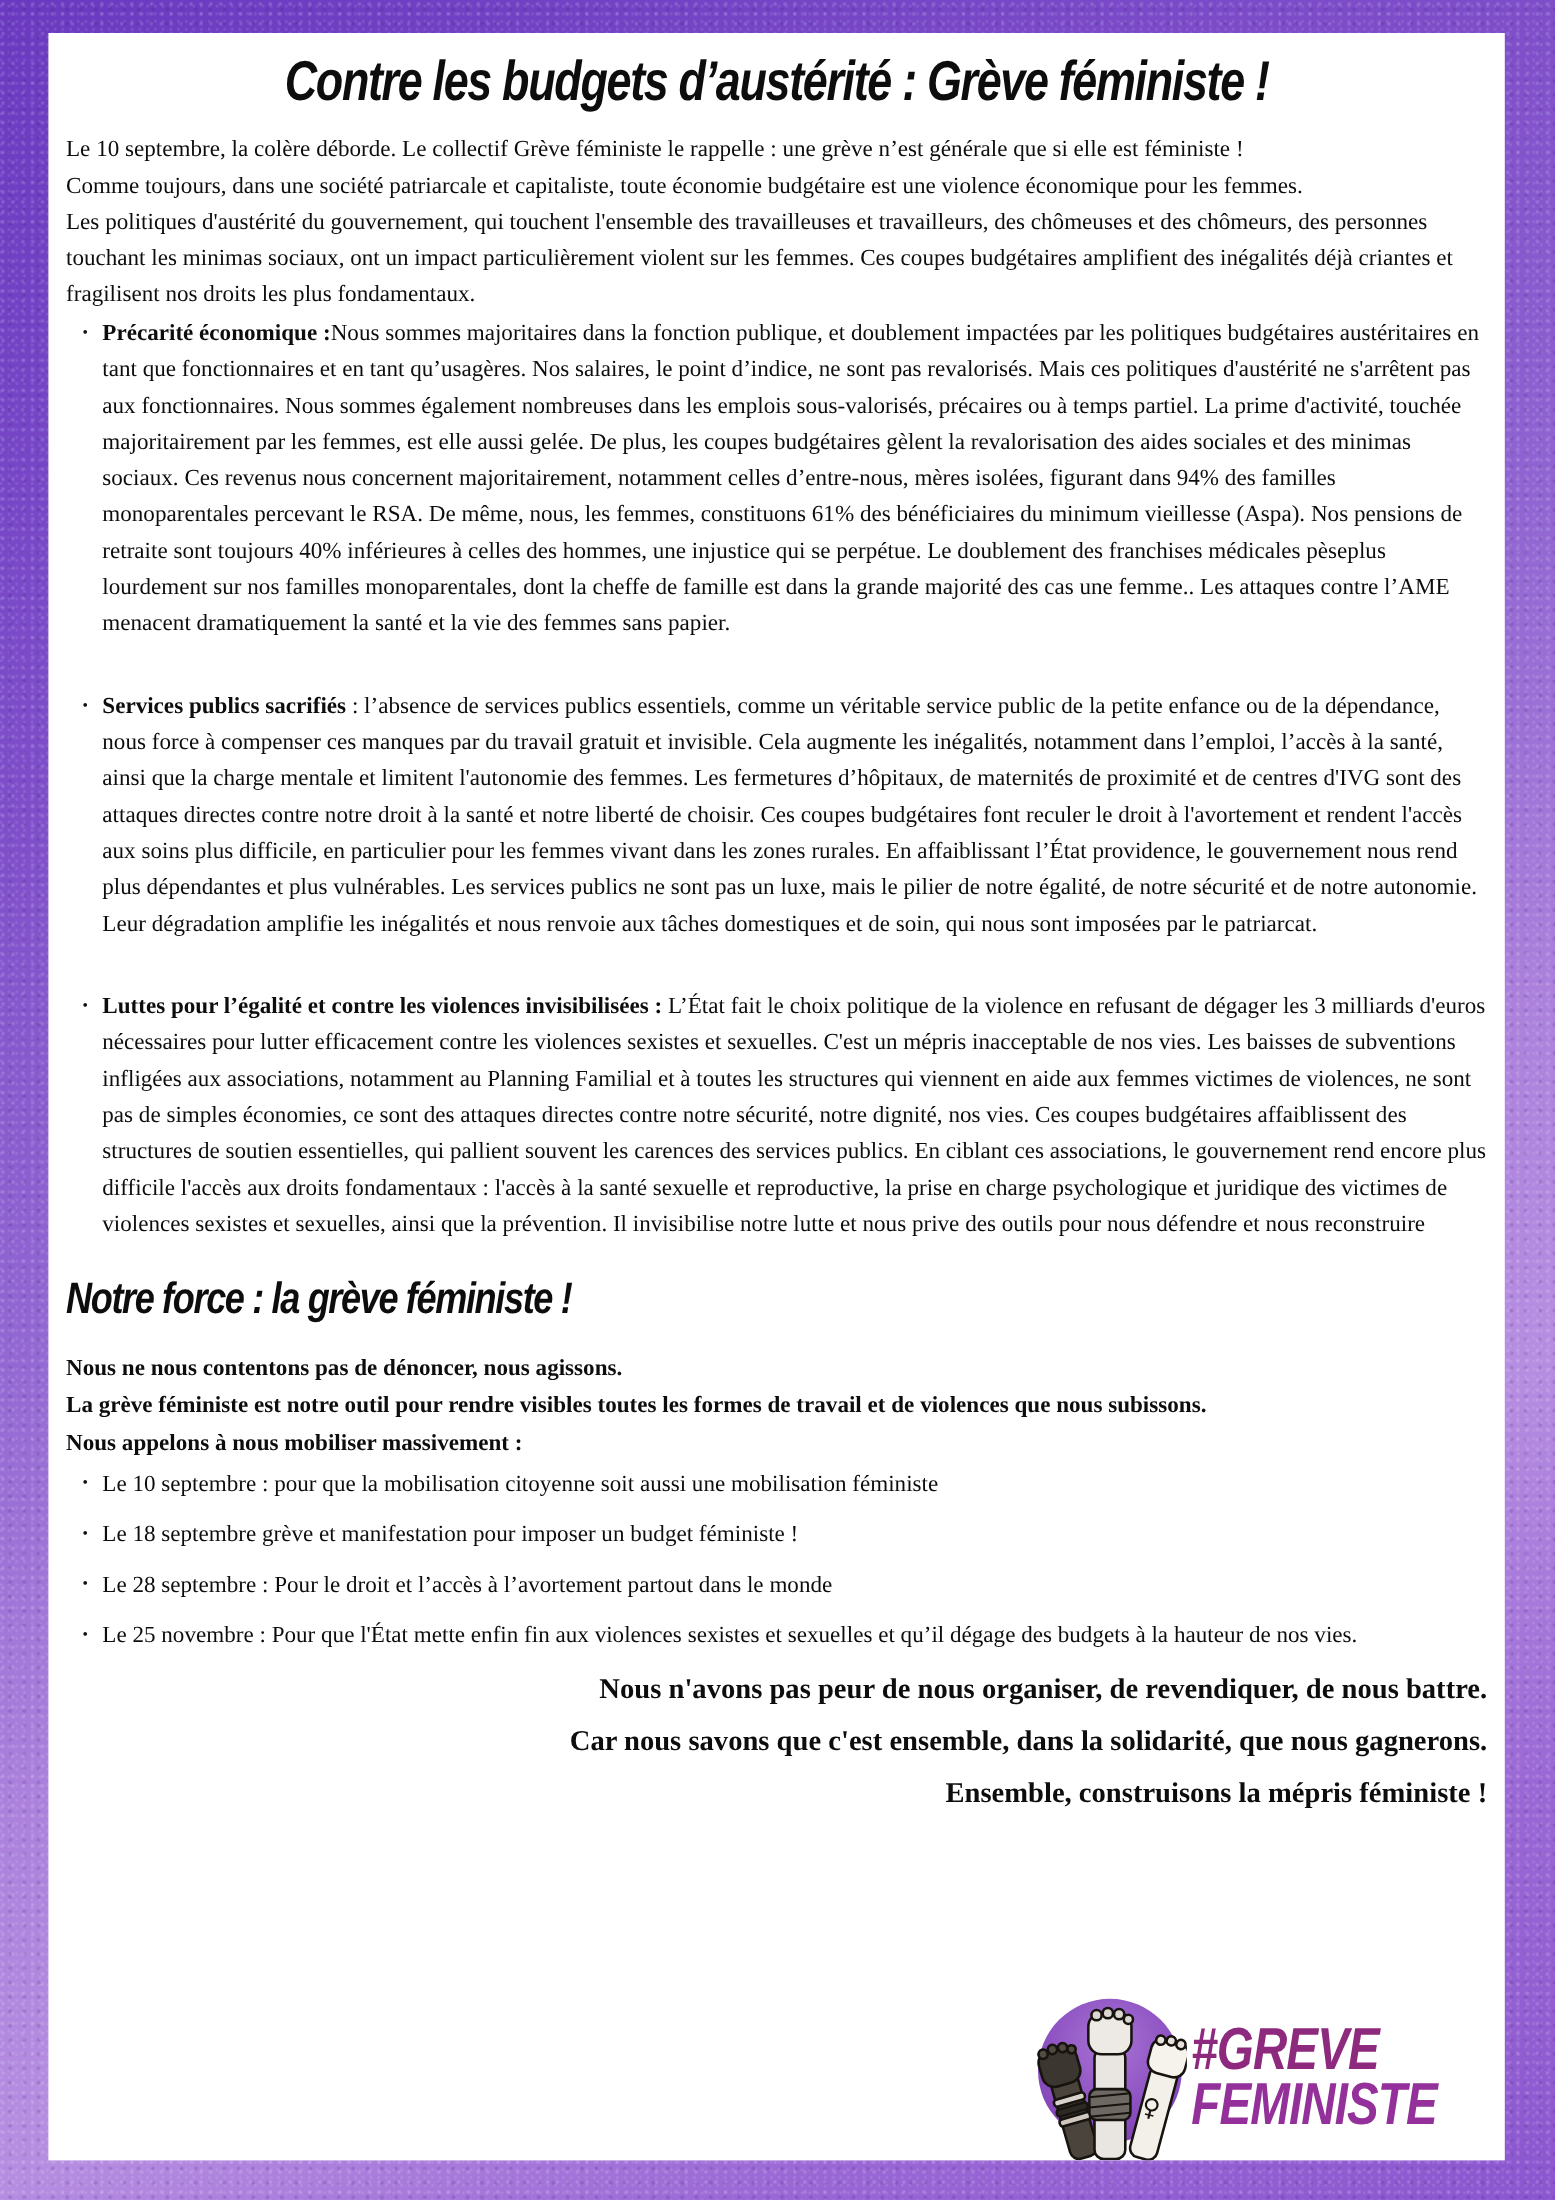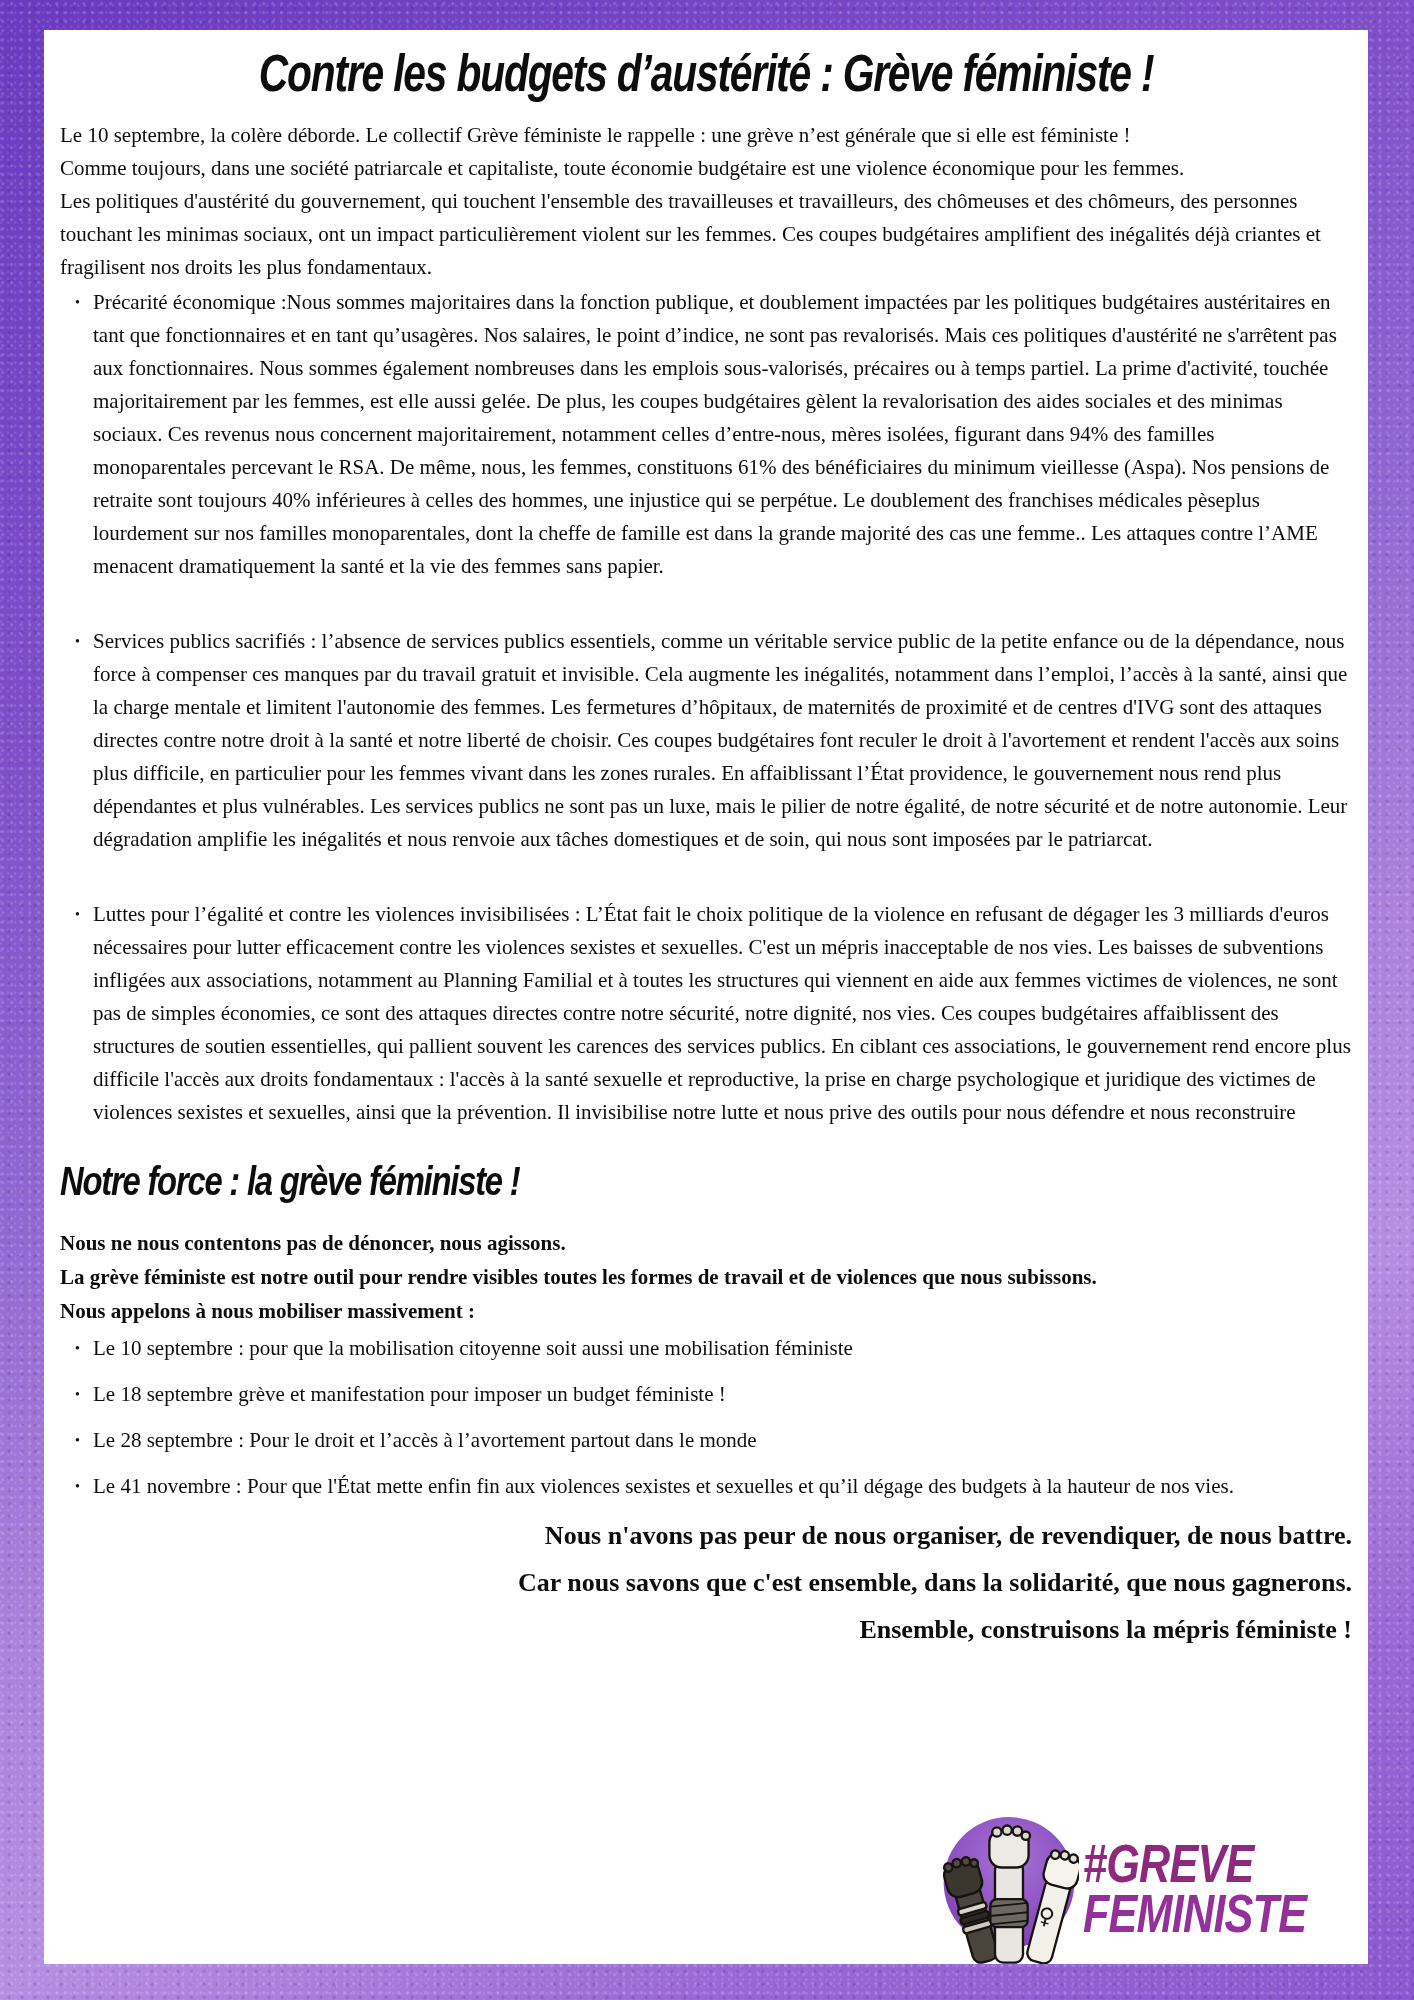--- a/index.html
+++ b/index.html
@@ -59,21 +59,21 @@
     margin-bottom:42px;
     font-size:21px;line-height:33px;
   }
   ul.issues li:last-child{margin-bottom:12px;}
   ul.issues li::before,
   ul.dates li::before{
     content:"\2022";
     position:absolute;left:15px;top:0;
     font-size:14px;line-height:33px;color:#111;
   }
-  .lead{font-weight:normal;}
+  .lead{font-weight:bold;}
   .section-heading-wrap{margin:30px 0 22px 0;}
   .section-heading-wrap .condensed{
     font-size:40px;
     transform:scaleX(0.82);
     transform-origin:left center;
   }
   .manifesto p{margin:0;font-weight:bold;font-size:21px;line-height:34px;}
   ul.dates{list-style:none;margin:4px 0 2px 0;padding:0;}
   ul.dates li{
     position:relative;
@@ -132,21 +132,21 @@
     <div class="manifesto">
       <p>Nous ne nous contentons pas de dénoncer, nous agissons.</p>
       <p>La grève féministe est notre outil pour rendre visibles toutes les formes de travail et de violences que nous subissons.</p>
       <p>Nous appelons à nous mobiliser massivement :</p>
     </div>
 
     <ul class="dates">
       <li>Le 10 septembre : pour que la mobilisation citoyenne soit aussi une mobilisation féministe</li>
       <li>Le 18 septembre grève et manifestation pour imposer un budget féministe !</li>
       <li>Le 28 septembre : Pour le droit et l’accès à l’avortement partout dans le monde</li>
-      <li>Le 41 novembre : Pour que l'État mette enfin fin aux violences sexistes et sexuelles et qu’il dégage des budgets à la hauteur de nos vies.</li>
+      <li>Le 25 novembre : Pour que l'État mette enfin fin aux violences sexistes et sexuelles et qu’il dégage des budgets à la hauteur de nos vies.</li>
     </ul>
 
     <div class="closing">
       <p>Nous n'avons pas peur de nous organiser, de revendiquer, de nous battre.</p>
       <p>Car nous savons que c'est ensemble, dans la solidarité, que nous gagnerons.</p>
       <p>Ensemble, construisons la mépris féministe !</p>
     </div>
 
     <div class="logo">
       <svg viewBox="0 0 150 160" aria-hidden="true">

